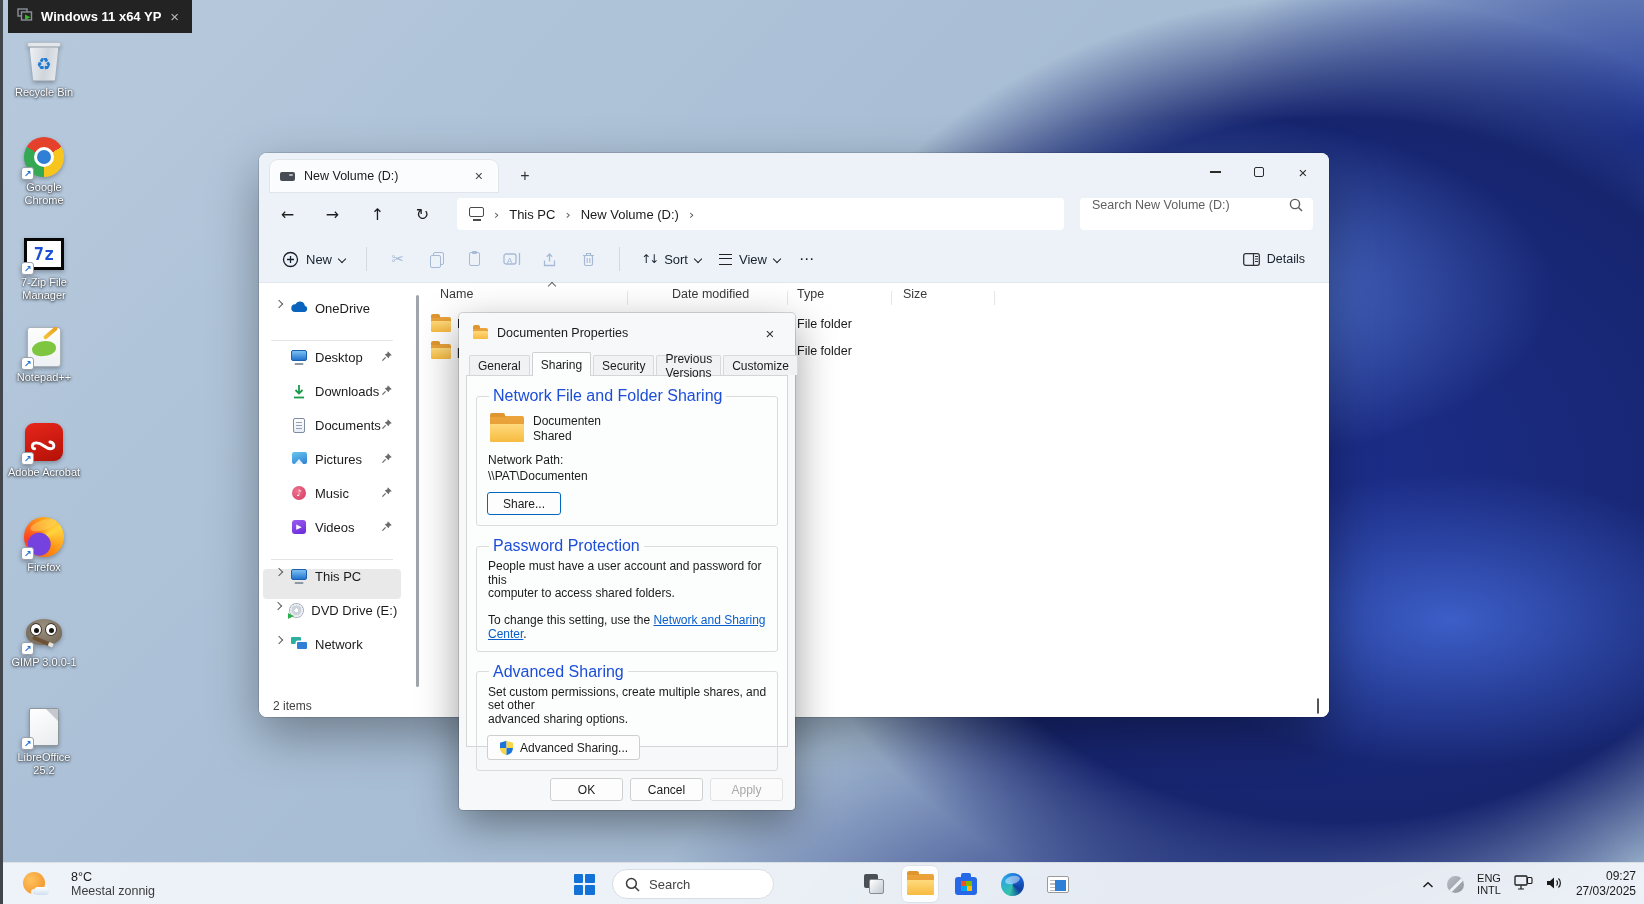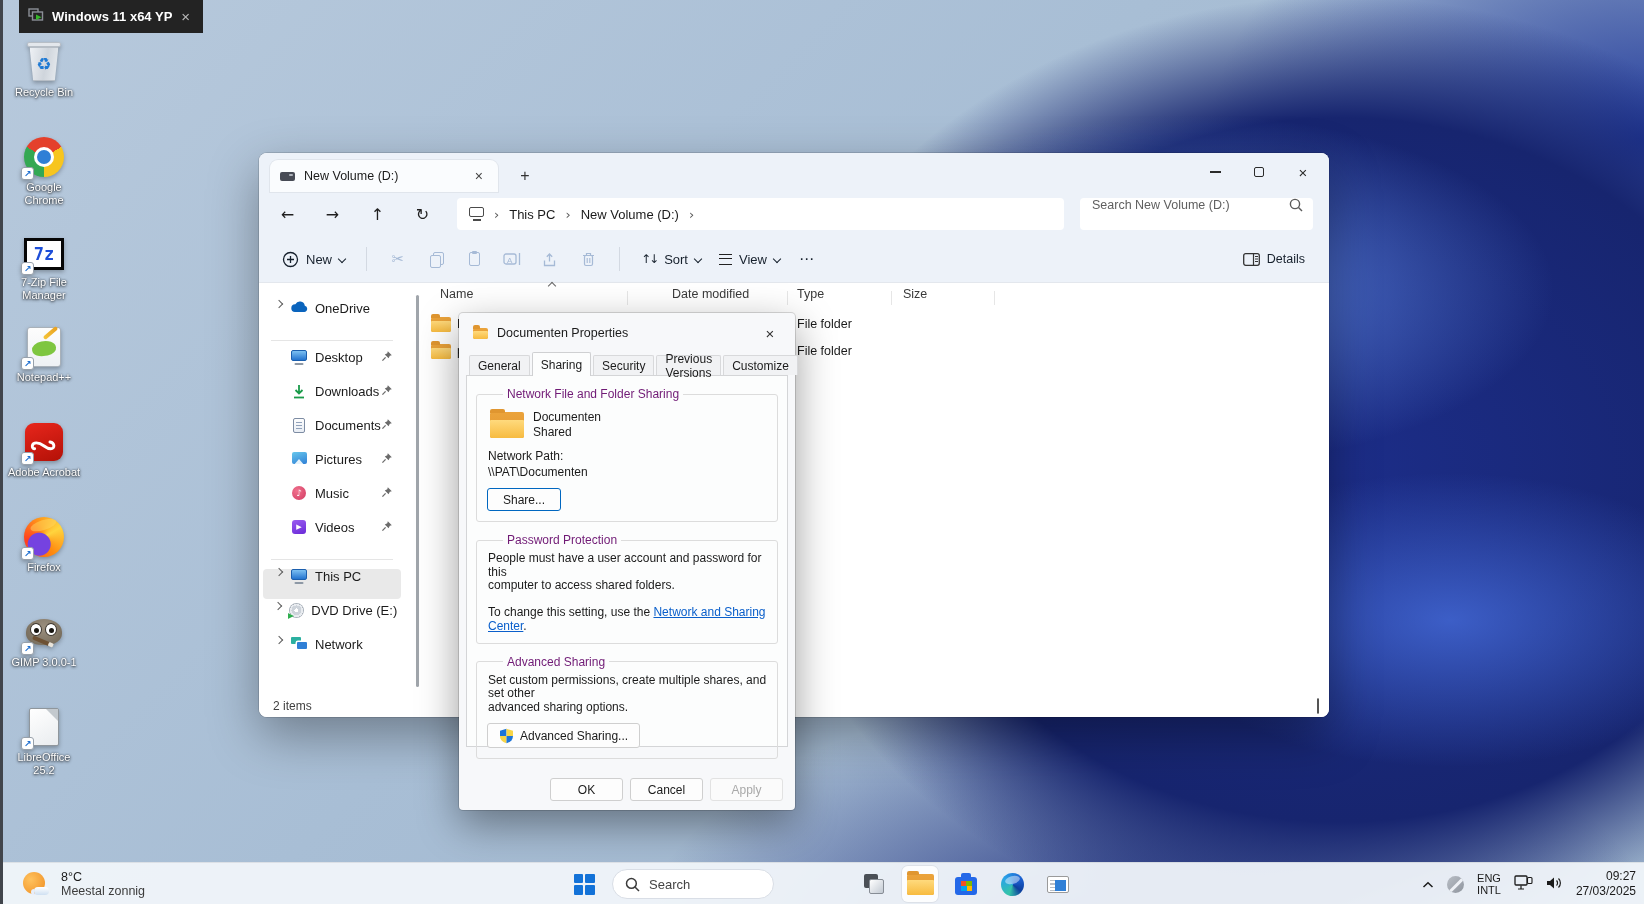--- a/index.html
+++ b/index.html
@@ -11,21 +11,21 @@
   .wallpaper{position:absolute;inset:0;background:
     radial-gradient(ellipse 520px 250px at 1190px 290px, rgba(99,142,236,.85), rgba(99,142,236,0) 70%),
     radial-gradient(ellipse 420px 210px at 1450px 620px, rgba(72,112,224,.75), rgba(72,112,224,0) 70%),
     radial-gradient(ellipse 780px 640px at 1340px 470px, #1c2d88 0%, #17256f 55%, rgba(23,37,111,0) 74%),
     radial-gradient(ellipse 720px 380px at 1150px 960px, #19297c 0%, rgba(25,41,124,0) 72%),
     radial-gradient(ellipse 620px 430px at 1644px 140px, #21399a 0%, rgba(33,57,154,0) 70%),
     linear-gradient(135deg,#b7c9dc 0%,#a8bed5 45%,#9cb3cc 100%);}
   .vmedge{position:absolute;left:0;top:0;width:3px;height:100%;background:#41454c;z-index:60}
 
   
-  .vm-tab{position:absolute;left:19px;top:0;width:184px;height:33px;background:#232323;display:flex;align-items:center;padding:0 9px;z-index:55}
+  .vm-tab{position:absolute;left:8px;top:0;width:184px;height:33px;background:#232323;display:flex;align-items:center;padding:0 9px;z-index:55}
   .vm-title{color:#fff;font-weight:bold;font-size:13px;margin-left:7px;white-space:nowrap}
   .vm-close{margin-left:auto;color:#b9b9b9;font-size:15px;line-height:1;padding:2px 4px}
 
   
   .desk{position:absolute;left:6px;top:40px;width:76px;display:flex;flex-direction:column;z-index:5}
   .dicon{height:95px;display:flex;flex-direction:column;align-items:center}
   .icw{position:relative;width:44px;height:44px;display:flex;align-items:center;justify-content:center;filter:drop-shadow(0 2px 2px rgba(0,0,0,.28))}
   .dlabel{margin-top:2px;font-size:11px;line-height:13px;color:#fff;text-align:center;max-width:76px;text-shadow:0 1px 3px rgba(0,0,0,.85),0 0 2px rgba(0,0,0,.6)}
   .sc{position:absolute;left:-1px;bottom:-1px;width:13px;height:13px;background:#fff;border:1px solid #98a1ab;border-radius:3px;display:flex;align-items:center;justify-content:center;font-size:9px;font-weight:bold;color:#1f6fd0;z-index:3}
   .i-bin{position:relative;width:34px;height:40px;display:flex;justify-content:center}
@@ -127,37 +127,37 @@
   
   .dialog{position:absolute;left:459px;top:313px;width:336px;height:497px;background:#f7f8fa;border-radius:4px;box-shadow:0 14px 42px rgba(0,0,0,.4),0 0 0 1px rgba(0,0,0,.14);z-index:20;font-size:12px}
   .dtitle{position:absolute;left:0;top:0;right:0;height:40px;display:flex;align-items:center;padding:0 10px 0 14px}
   .dtitle-text{margin-left:9px;font-size:12.5px}
   .dclose{margin-left:auto;width:30px;height:28px;display:flex;align-items:center;justify-content:center;font-size:15px;color:#333;border-radius:5px}
   .dtabs{position:absolute;left:10px;top:39px;display:flex;align-items:flex-end;z-index:3}
   .dtab{height:20px;margin-top:3px;padding:0 8px;display:flex;align-items:center;background:#f1f2f4;border:1px solid #d8d9db;border-bottom:none;margin-right:2px;border-radius:2px 2px 0 0;color:#1b1b1b}
   .dtab.active{height:24px;margin-top:0;margin-bottom:-1px;background:#fcfdfd;border-color:#cfd0d2}
   .dpage{position:absolute;left:7px;right:7px;top:62px;height:372px;background:#fcfdfd;border:1px solid #d4d5d7;z-index:2}
   .dpage fieldset{margin:11px 9px 0;border:1px solid #dcdcdc;border-radius:3px;padding:5px 10px 10px}
-  .dpage legend{padding:0 4px;margin-left:16px;font-size:12px;color:#701a75}
+  .dpage legend{padding:0 4px;margin-left:2px;font-size:16px;color:#1d4ed8}
   .frow{display:flex;align-items:center;gap:9px;margin:4px 0 2px 3px}
   .fmeta{line-height:15px}
   .plabel{margin-top:9px;margin-left:1px}
   .pval{margin-top:2px;margin-left:1px}
   .share-btn{margin-top:9px;width:74px;height:23px;background:#fdfdfd;border:1px solid #0067c0;border-radius:3px;font-size:12px;color:#1b1b1b;font-family:inherit}
   .gdesc{line-height:13.5px;margin-left:1px}
   .adv-btn{margin-top:9px;display:flex;align-items:center;gap:6px;height:25px;padding:0 11px;background:#fdfdfd;border:1px solid #cfcfcf;border-radius:3px;font-size:12px;color:#1b1b1b;width:fit-content;font-family:inherit}
   .linkline{margin-top:12px;margin-left:1px}
   .dlink{color:#0a5fcb;text-decoration:underline}
   .dbtns{position:absolute;right:12px;bottom:9px;display:flex;gap:7px}
   .dbtn{width:73px;height:23px;background:#fdfdfd;border:1px solid #cfcfcf;border-radius:3px;font-size:12px;color:#1b1b1b;font-family:inherit}
   .dbtn.disabled{color:#a9a9a9;border-color:#e2e2e2;background:#fbfbfb}
 
   
   .taskbar{position:absolute;left:0;right:0;bottom:0;height:42px;background:rgba(241,245,250,.94);border-top:1px solid rgba(0,0,0,.07);z-index:40}
-  .weather{position:absolute;left:14px;top:0;height:42px;display:flex;align-items:center;gap:12px;padding:0 8px}
+  .weather{position:absolute;left:14px;top:0;height:42px;display:flex;align-items:center;gap:22px;padding:0 8px}
   .wthr{width:27px;height:27px;position:relative}
   .wthr::before{content:"";position:absolute;inset:1px 4px 4px 1px;border-radius:50%;background:radial-gradient(circle at 35% 35%,#ffc25e,#ef8d21)}
   .wthr::after{content:"";position:absolute;right:0;bottom:3px;width:15px;height:8px;background:linear-gradient(#fff,#cfe0f2);border-radius:8px;box-shadow:-4px 1px 0 -1px #e7eefb}
   .wtext{line-height:14px;font-size:12.5px;color:#1a1a1a}
   .wcond{color:#3c3c3c}
   .centerbar{position:absolute;left:566px;top:0;height:42px;display:flex;align-items:center;gap:10px}
   .tbicon{width:36px;height:36px;display:flex;align-items:center;justify-content:center;border-radius:6px}
   .tb-active{background:rgba(255,255,255,.85);box-shadow:0 0 0 1px rgba(0,0,0,.05)}
   .start{width:21px;height:21px;display:grid;grid-template-columns:1fr 1fr;gap:2px}
   .start i{background:#1372d8;border-radius:1px}

